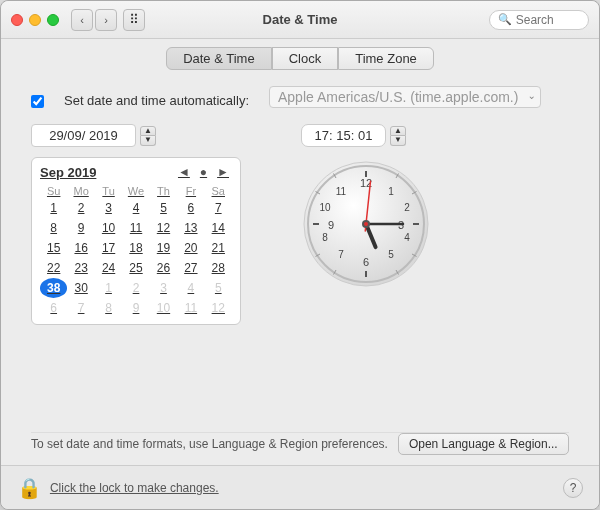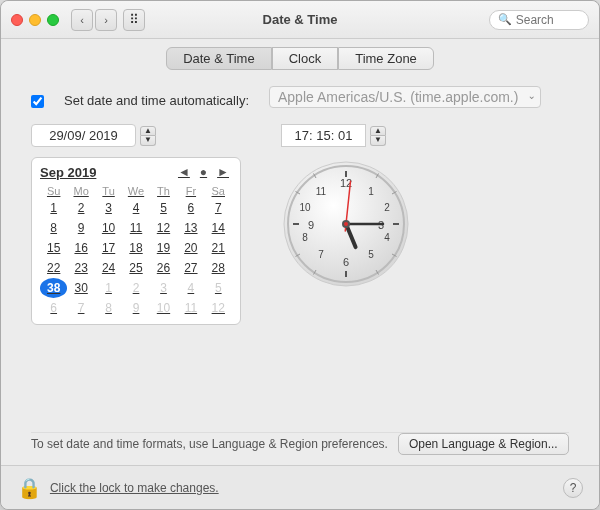--- a/index.html
+++ b/index.html
@@ -173,20 +173,21 @@
       transform: translateY(-60%);
       font-size: 10px;
       color: #888;
       pointer-events: none;
     }
 
     
     .main-area {
       display: flex;
       align-items: flex-start;
+      gap: 20px;
     }
 
     
     .datetime-section {
       display: flex;
       flex-direction: column;
       align-items: flex-start;
     }
 
     .date-input-row {
@@ -290,21 +291,21 @@
       margin-left: 40px;
     }
     .time-input-row {
       display: flex;
       align-items: center;
       gap: 4px;
       margin-bottom: 12px;
     }
     .time-field {
       border: 1px solid #ccc;
-      border-radius: 0;
+      border-radius: 7px;
       padding: 3px 8px;
       font-size: 13px;
       color: #333;
       background: #fff;
       width: 85px;
       text-align: center;
     }
 
     
     .analog-clock {

